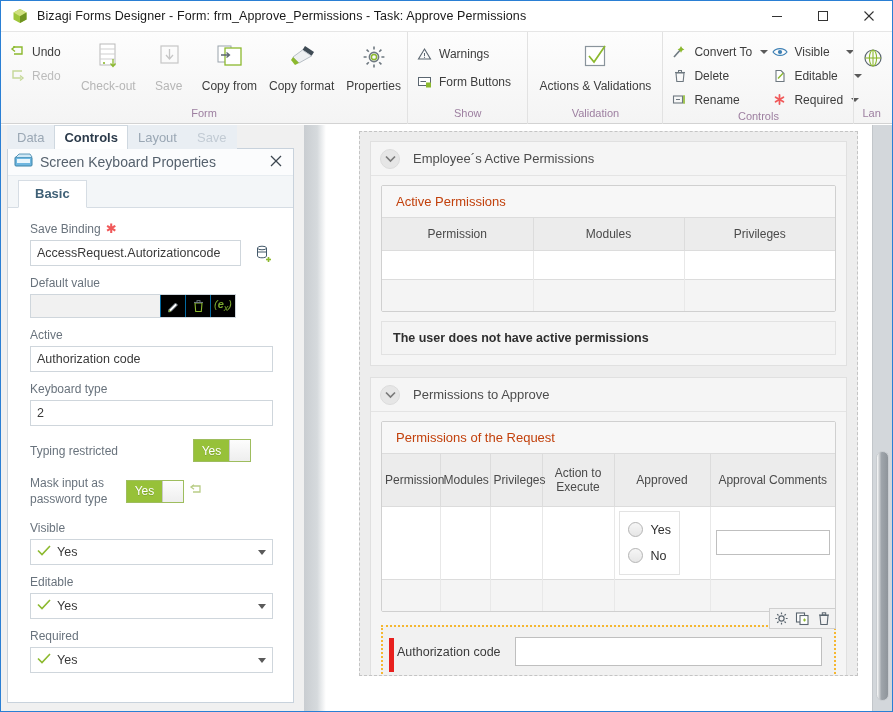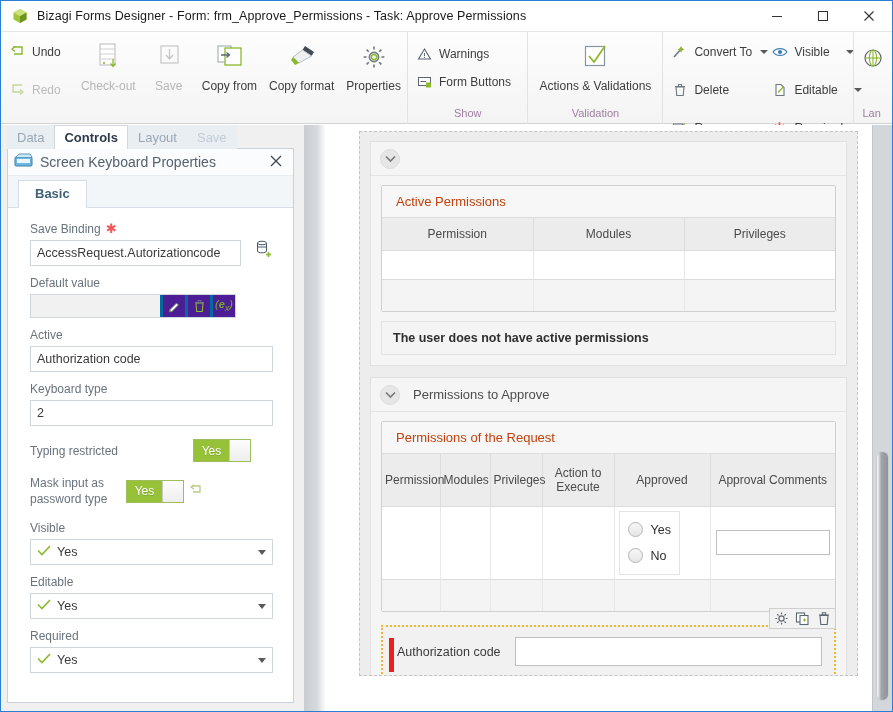--- a/index.html
+++ b/index.html
@@ -54,21 +54,21 @@
 
   .bigbtn {
     width:auto; min-width:54px; padding:2px 7px 0;
     display:flex; flex-direction:column; align-items:center; justify-content:flex-start;
     text-align:center;
   }
   .bigbtn .ico { height:40px; display:flex; align-items:center; justify-content:center; }
   .bigbtn .lbl { font-size:12px; color:#3d3d3d; margin-top:1px; white-space:nowrap; }
   .bigbtn.disabled .lbl { color:#b6b6b6; }
 
-  .smallcol { display:flex; flex-direction:column; padding:6px 8px 0 8px; gap:19px; }
+  .smallcol { display:flex; flex-direction:column; padding:6px 8px 0 8px; gap:5px; }
   .smallbtn { display:flex; align-items:center; gap:6px; height:19px; white-space:nowrap; }
   .smallbtn .lbl { font-size:12px; color:#3d3d3d; }
   .smallbtn.disabled .lbl { color:#bcbcbc; }
   .smallbtn .ico { width:17px; height:16px; display:flex; align-items:center; justify-content:center; flex:0 0 17px;}
   .caret { margin-left:2px; width:0;height:0;border-left:4px solid transparent;border-right:4px solid transparent;border-top:4px solid #5a5a5a; }
   .caret.sp { margin-left:10px; }
 
   
   .leftwrap {
     position:absolute; left:0; top:124px; width:303px; bottom:0;
@@ -106,27 +106,27 @@
 
   .pbody { padding:14px 20px 10px 22px; }
   .fld { margin-bottom:10px; }
   .fld-label { font-size:12px; color:#69737d; margin-bottom:4px; display:flex; align-items:center; gap:5px;}
   .req-star { color:#f0595a; font-size:13px; line-height:8px; }
   .txtinput {
     width:100%; height:26px; border:1px solid #cfd6dc; background:#fff;
     font-size:12.5px; color:#3a3a3a; padding:0 6px; line-height:24px;
     font-family:"Liberation Sans", sans-serif;
   }
-  .row-inline { display:flex; align-items:flex-start; gap:15px; }
+  .row-inline { display:flex; align-items:flex-end; gap:15px; }
   .defval-wrap {
     display:flex; align-items:stretch; width:206px; height:24px;
     border:1px solid #cfd6dc; background:#fafafa;
   }
   .defval-in { flex:1; background:#f1f1f1; }
-  .defval-btn { width:25px; border-left:3px solid #0369a1; display:flex; align-items:center; justify-content:center; background:#4c1d95;}
+  .defval-btn { width:25px; border-left:1px solid #0369a1; display:flex; align-items:center; justify-content:center; background:#000000;}
 
   .toggrow { display:flex; align-items:center; margin:13px 0 0; }
   .toggrow .tlabel { font-size:12px; color:#69737d; flex:1; line-height:16px; }
   .toggle {
     width:58px; height:23px; border:1px solid #9ebd5e; display:flex; background:#fff;
     flex:0 0 58px;
   }
   .toggle .on {
     flex:1; background:#97c139; color:#fff; font-size:12px;
     display:flex; align-items:center; justify-content:center;
@@ -341,20 +341,21 @@
               <g fill="none" stroke="#6e7880" stroke-width="1.6">
                 <circle cx="16" cy="15" r="4.6"></circle>
                 <path d="M16 4.6 v3 M16 22.4 v3 M5.6 15 h3 M23.4 15 h3 M8.6 7.6 l2.2 2.2 M21.2 20.2 l2.2 2.2 M23.4 7.6 l-2.2 2.2 M10.8 20.2 l-2.2 2.2"></path>
               </g>
               <circle cx="16" cy="15" r="2.6" fill="none" stroke="#8cb92e" stroke-width="1.5"></circle>
             </svg>
           </span>
           <span class="lbl">Properties</span>
         </div>
       </div>
+      <div class="rgroup-label">Form</div>
     </div>
 
     <div class="rgroup" style="width:125px;">
       <div class="rgroup-body">
         <div class="smallcol" style="padding-top:8px; gap:9px;">
           <div class="smallbtn">
             <span class="ico">
               <svg width="15" height="14" viewBox="0 0 15 14">
                   <path d="M7.5 2 L13.5 12 H1.5 Z" fill="none" stroke="#5b6670" stroke-width="1.1"></path>
                   <line x1="7.5" y1="6" x2="7.5" y2="9.2" stroke="#5b6670" stroke-width="1"></line>
@@ -641,20 +642,21 @@
     <div class="page">
       <div class="formsheet dashbox" style="padding:9px 10px; overflow:hidden;">
 
         <div class="sect">
           <div class="sect-head">
             <span class="chev">
               <svg width="11" height="8" viewBox="0 0 11 8">
                   <path d="M1 1.5 L5.5 6 L10 1.5" fill="none" stroke="#7a7a7a" stroke-width="1.7"></path>
                 </svg>
             </span>
+            <span class="sect-title">Employee´s Active Permissions</span>
           </div>
           <div class="sect-body">
             <div class="grid">
               <div class="grid-title">Active Permissions</div>
               <table>
                 <thead>
                   <tr>
                     <th>Permission</th>
                     <th>Modules</th>
                     <th>Privileges</th>

